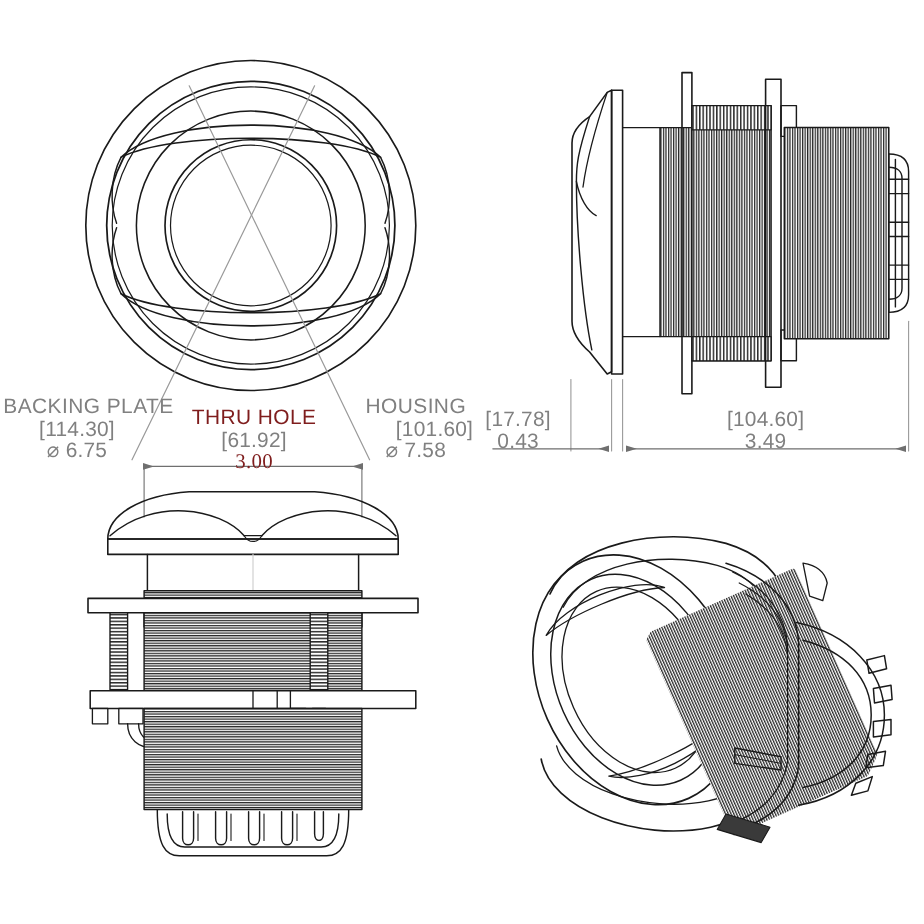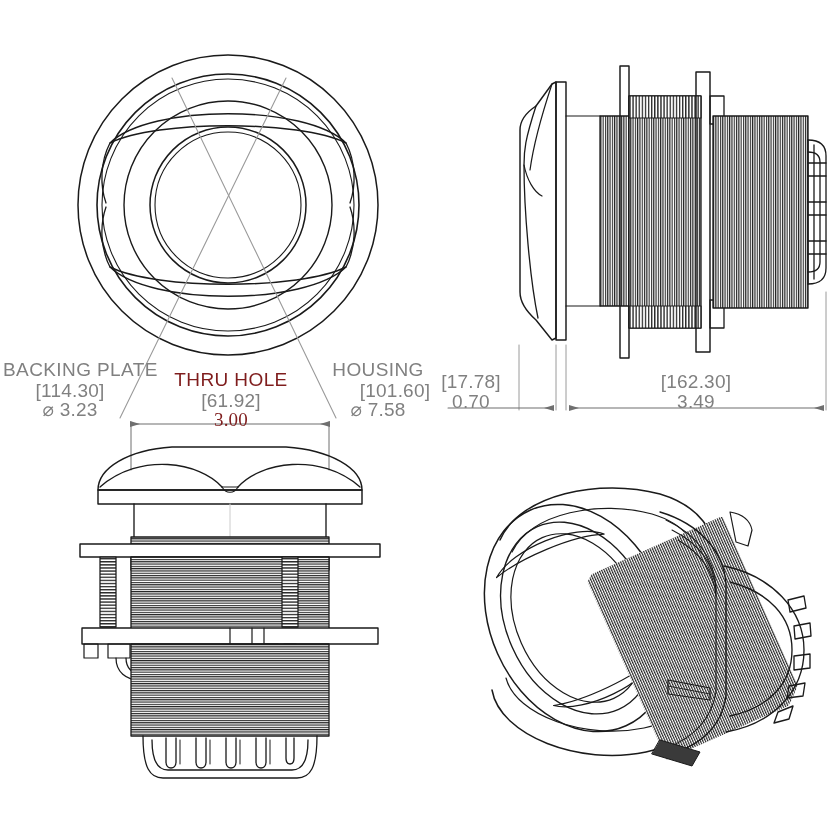--- a/index.html
+++ b/index.html
@@ -322,30 +322,30 @@
         <path d="M660 740 L 700 752 L 692 766 L 652 754 Z" fill="#3a3a3a" stroke="#1a1a1a" stroke-width="1"></path>
       </g>
 
     </g>
   </svg>
 
   <div class="annot-layer">
 
     <div class="ann ann-title gray" style="left:3px; top:360px;">BACKING PLATE</div>
     <div class="ann ann-metric gray ctr" style="left:70px; top:381px;">[114.30]</div>
-    <div class="ann ann-imperial gray ctr" style="left:70px; top:400px;">⌀ 3.23</div>
+    <div class="ann ann-imperial gray ctr" style="left:70px; top:400px;">⌀ 6.75</div>
 
     <div class="ann ann-title dark ctr" style="left:231px; top:370px;">THRU HOLE</div>
     <div class="ann ann-metric gray ctr" style="left:231px; top:391px;">[61.92]</div>
     <div class="ann ann-imperial dark ctr" style="left:231px; top:410px;font-family:Liberation Serif, serif;">3.00</div>
 
     <div class="ann ann-title gray ctr" style="left:378px; top:360px;">HOUSING</div>
     <div class="ann ann-metric gray ctr" style="left:395px; top:381px;">[101.60]</div>
     <div class="ann ann-imperial gray ctr" style="left:378px; top:400px;">⌀ 7.58</div>
 
     <div class="ann ann-metric gray ctr" style="left:471px; top:372px;">[17.78]</div>
-    <div class="ann ann-imperial gray ctr" style="left:471px; top:392px;">0.70</div>
-
-    <div class="ann ann-metric gray ctr" style="left:696px; top:372px;">[162.30]</div>
+    <div class="ann ann-imperial gray ctr" style="left:471px; top:392px;">0.43</div>
+
+    <div class="ann ann-metric gray ctr" style="left:696px; top:372px;">[104.60]</div>
     <div class="ann ann-imperial gray ctr" style="left:696px; top:392px;">3.49</div>
 
   </div>
 </div>
 
 </body></html>

